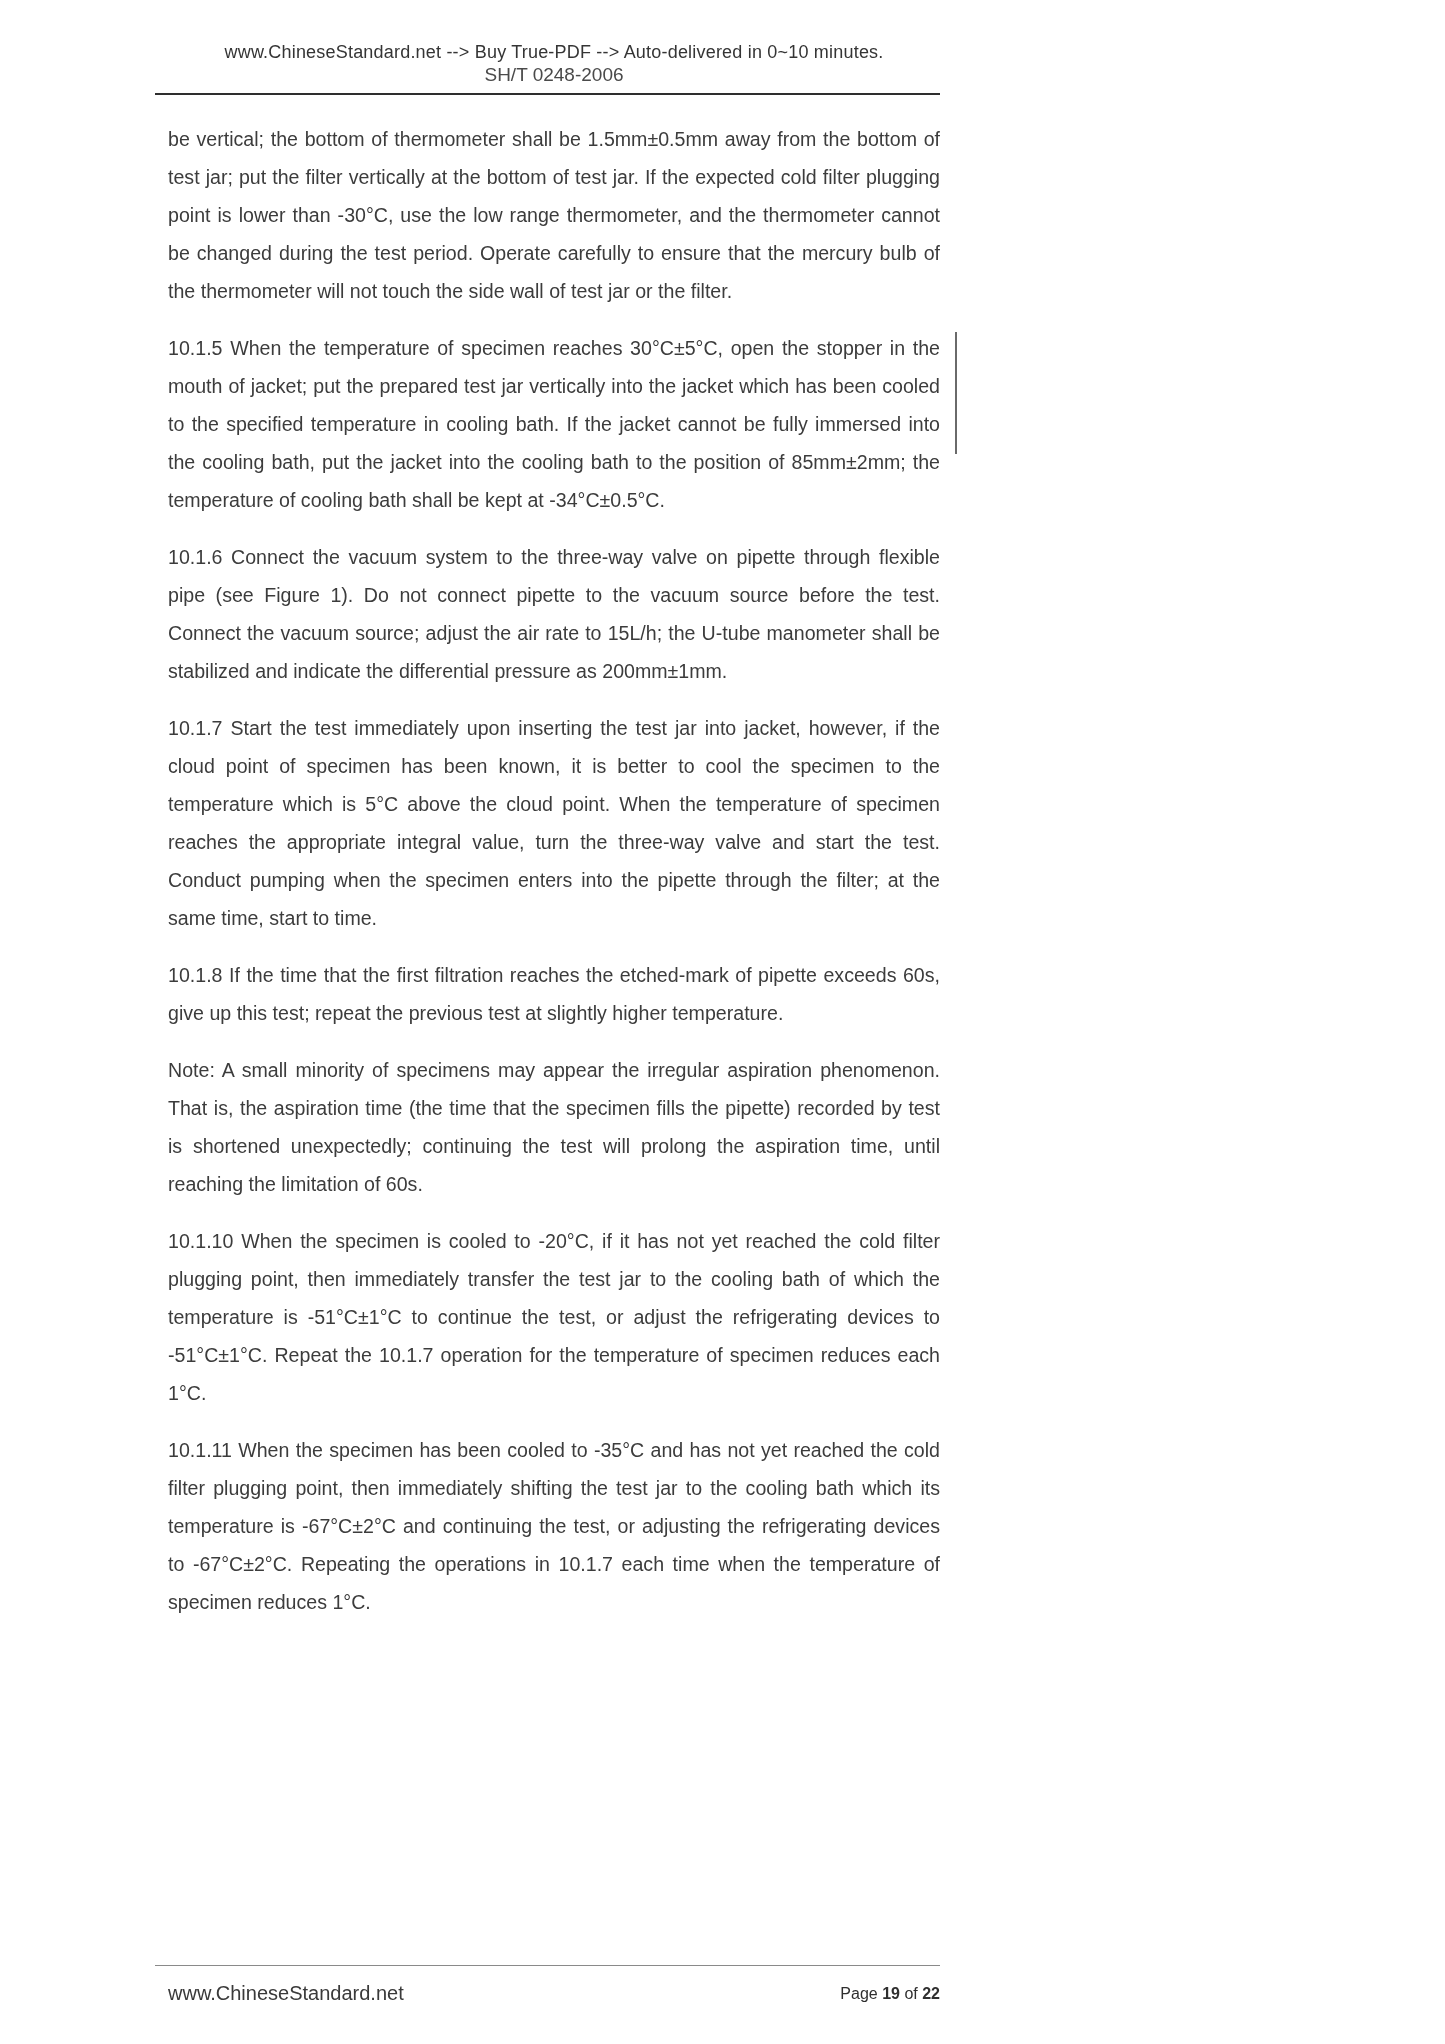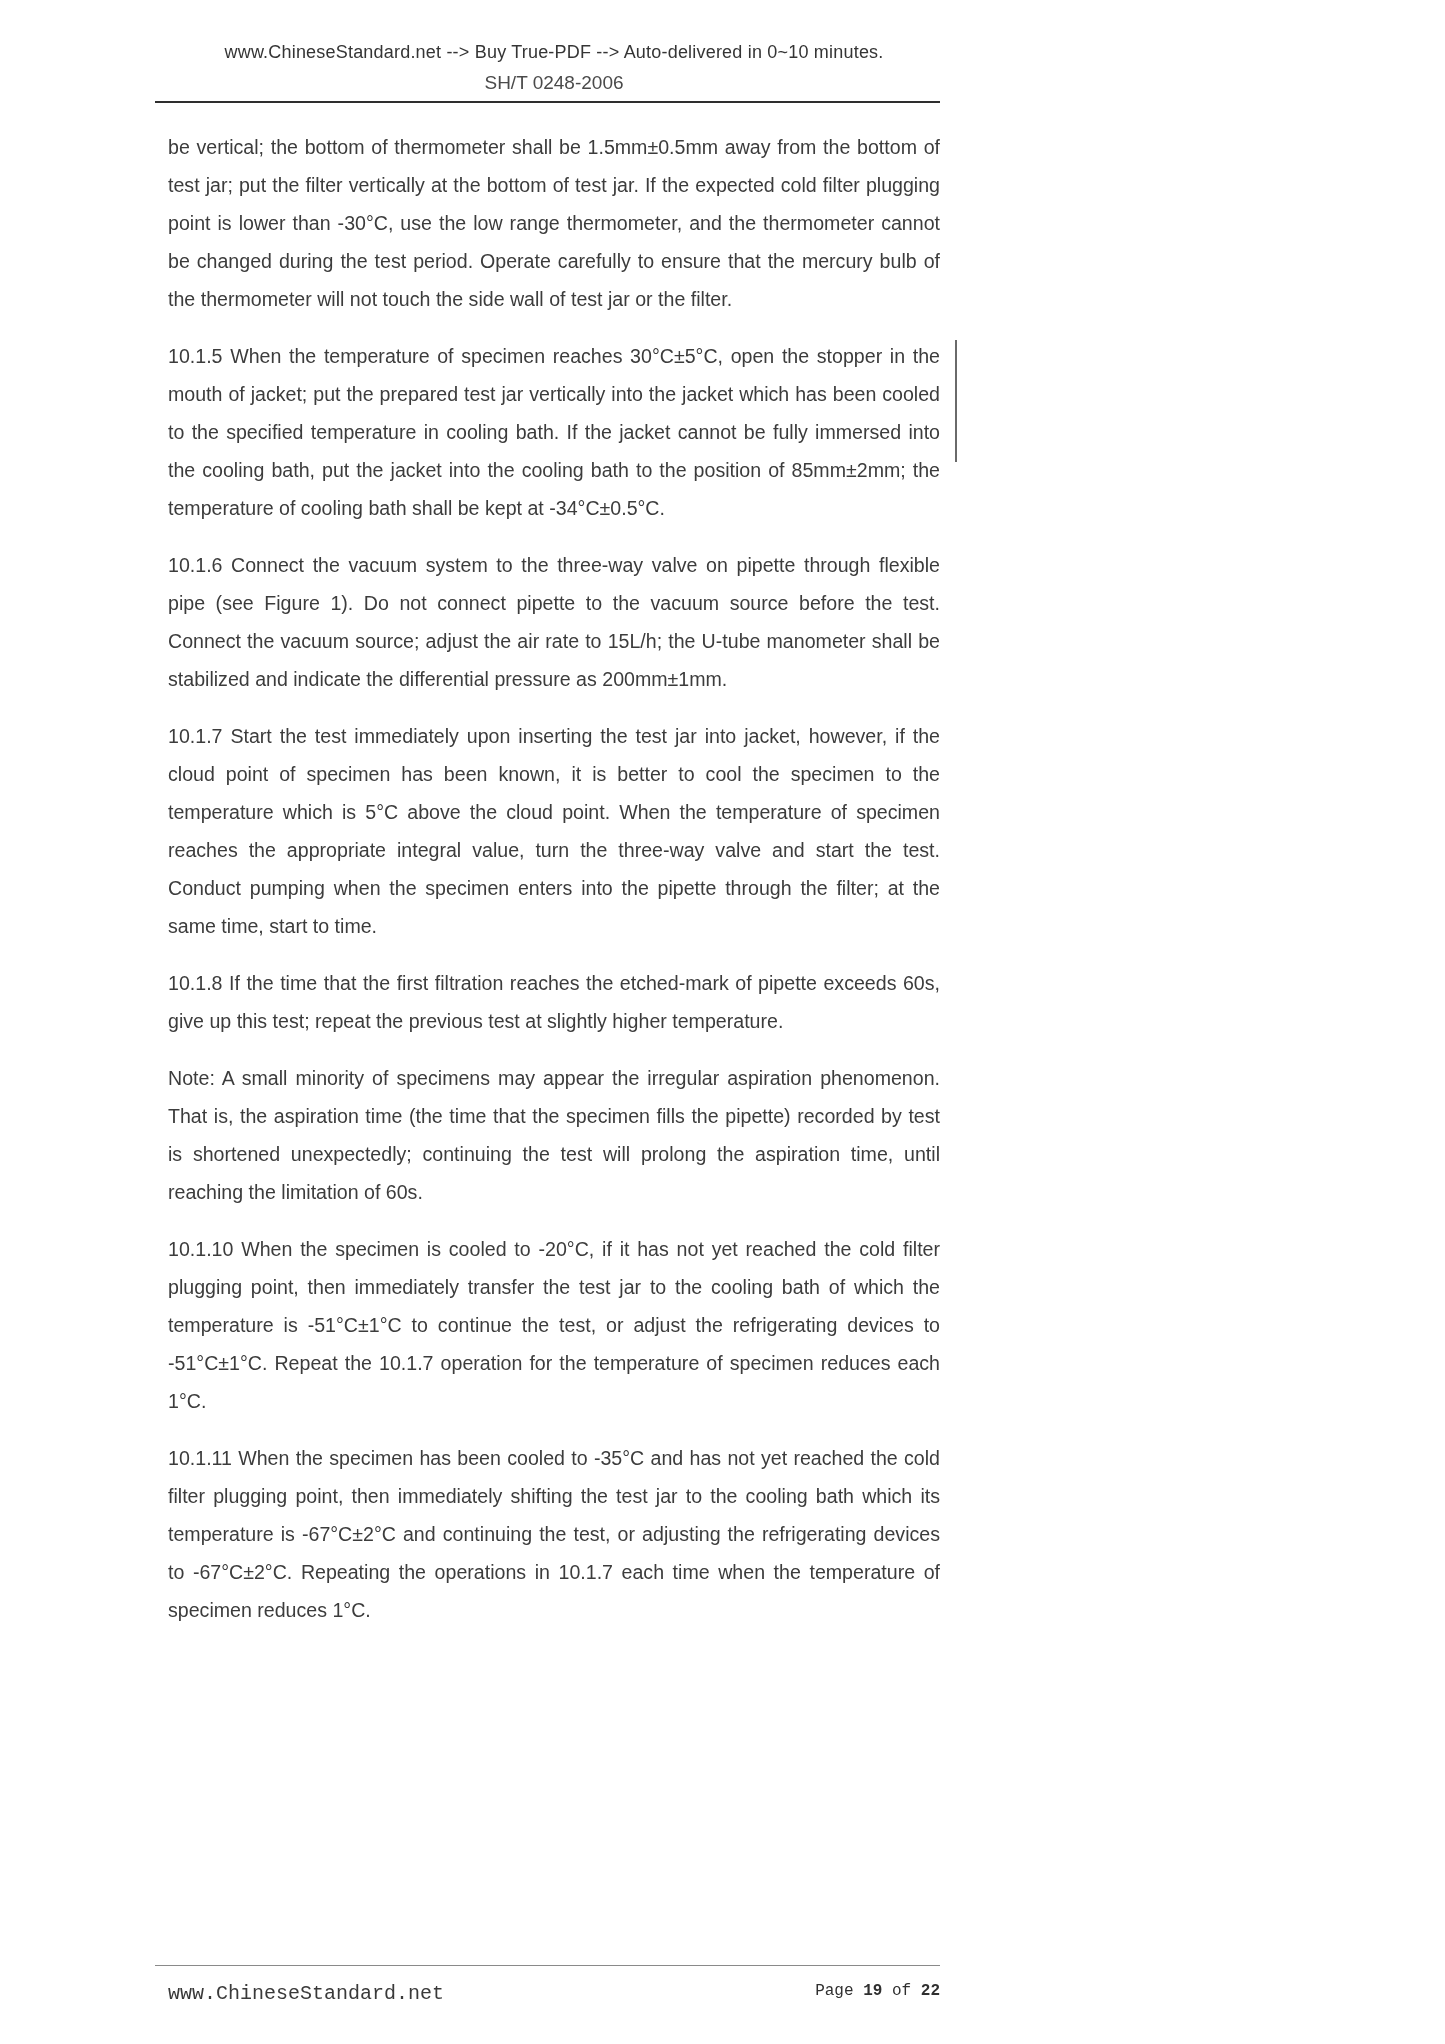--- a/index.html
+++ b/index.html
@@ -25,21 +25,21 @@
     text-align: center;
     margin: 0 -125px;
     font-size: 18px;
     color: #353535;
     letter-spacing: 0.2px;
   }
   .doc-number {
     text-align: center;
     font-size: 19px;
     color: #4a4a4a;
-    margin-top: 9px;
+    margin-top: 1px;
   }
   .header-rule {
     border: none;
     border-top: 2px solid #2e2e2e;
     margin: 7px 0 0 -13px;
     width: calc(100% + 13px);
   }
   .doc-body { margin-top: 25px; }
   .doc-body p {
     font-size: 19.6px;
@@ -63,24 +63,23 @@
     width: 785px;
     bottom: 39px;
   }
   .footer-rule {
     border: none;
     border-top: 1px solid #8a8a8a;
   }
   .footer-row {
     display: flex;
     justify-content: space-between;
-    align-items: flex-start;
+    align-items: center;
     margin-top: 16px;
     padding-left: 13px;
-    font-family: Liberation Mono, monospace;
   }
   .site { font-size: 20px; color: #3a3a3a; }
   .page-num { font-size: 16px; color: #2f2f2f; margin-left: 48px; }
   .page-num b { font-weight: 700; }
 </style>
 </head>
 <body>
 
 <div class="page">
 

